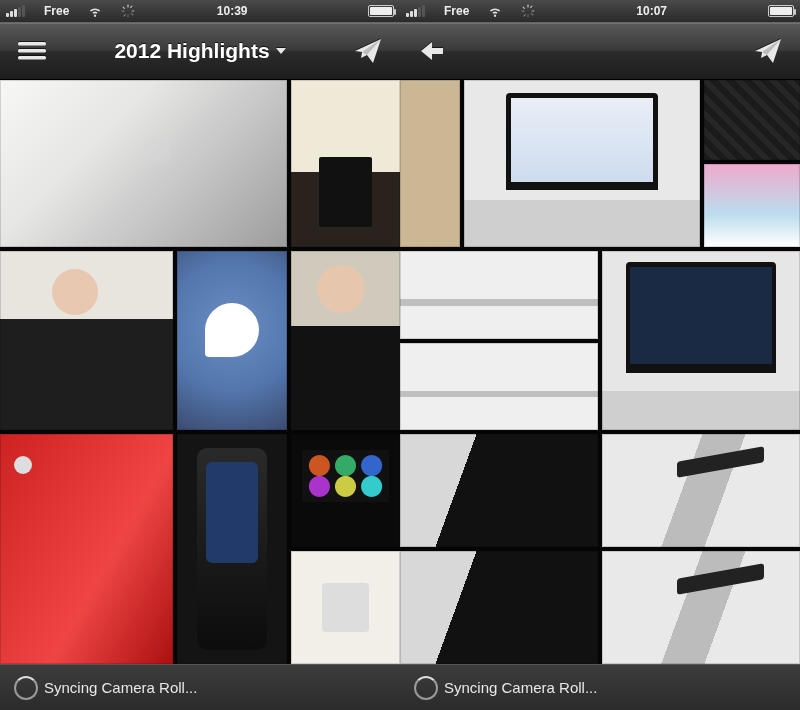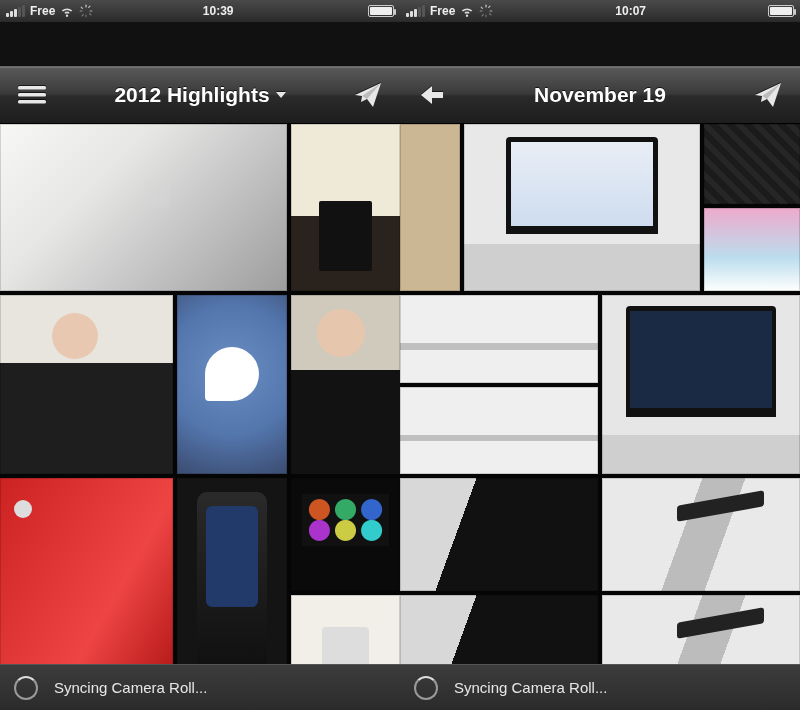--- a/index.html
+++ b/index.html
@@ -23,21 +23,21 @@
     height: 22px;
     background: linear-gradient(to bottom, #4a4a4a 0%, #2a2a2a 100%);
     display: flex;
     align-items: center;
     justify-content: space-between;
     padding: 0 6px;
     color: #eee;
     font-size: 12px;
     font-weight: 600;
   }
-  .status-left, .status-right { display: flex; align-items: center; gap: 5px; }
+  .status-left, .status-right { display: flex; align-items: center; gap: 19px; }
   .signal-bars { display: flex; align-items: flex-end; gap: 1px; height: 12px; }
   .signal-bars span {
     width: 3px; background: #ddd; border-radius: 1px;
   }
   .signal-bars span:nth-child(1){height:4px}
   .signal-bars span:nth-child(2){height:6px}
   .signal-bars span:nth-child(3){height:8px}
   .signal-bars span:nth-child(4){height:10px;background:#555}
   .signal-bars span:nth-child(5){height:12px;background:#555}
   .wifi-icon,.spinner-icon { width:14px; height:14px; }
@@ -54,21 +54,20 @@
   .nav-bar {
     height: 58px;
     background: linear-gradient(to bottom, #5a5a5a 0%, #3a3a3a 48%, #2b2b2b 52%, #1d1d1d 100%);
     border-top: 1px solid #666;
     border-bottom: 1px solid #000;
     display: flex;
     align-items: center;
     justify-content: space-between;
     padding: 0 8px;
     box-shadow: inset 0 1px 0 rgba(255,255,255,0.15);
-    margin-top: 44px;
   }
   .nav-left, .nav-right {
     width: 48px; display:flex; align-items:center; justify-content:center;
   }
   .nav-title {
     flex: 1;
     text-align: center;
     color: #fff;
     font-size: 21px;
     font-weight: 700;
@@ -141,21 +140,21 @@
   .ph-laptop2::before{content:"";position:absolute;left:12%;top:6%;right:12%;height:62%;background:#111;border-radius:4px 4px 0 0;}
   .ph-laptop2::after{content:"";position:absolute;left:14%;top:9%;right:14%;height:54%;background:#1a2a44;}
   .ph-keyb { background: linear-gradient(110deg,#d8d8d8 0 32%, #111 32% 100%);}
   .ph-halfopen { background: linear-gradient(110deg,#e9e9e9 0 42%, #bcbcbc 42% 60%, #e9e9e9 60% 100%);}
   .ph-halfopen::before{content:"";position:absolute;left:38%;top:18%;width:44%;height:14%;background:#222;border-radius:3px;transform:skewY(-10deg);}
   
   .sync-bar {
     height: 46px;
     background: linear-gradient(to bottom,#3c3c3c 0%, #2b2b2b 100%);
     border-top:1px solid #555;
-    display:flex; align-items:center; gap:16px;
+    display:flex; align-items:center; gap:6px;
     padding: 0 14px;
     color:#e8e8e8;
     font-size:15px;
   }
   .sync-spinner {
     width:24px;height:24px;border:2px solid #999;border-top-color:#ddd;border-radius:50%;
   }
 </style>
 </head>
 <body>
@@ -281,23 +280,20 @@
   </div>
 
   <div class="nav-bar">
     <div class="nav-left">
       <div class="nav-icon-btn">
         <svg class="back-icon" width="28" height="24" viewBox="0 0 28 24">
           <path fill="#e8e8e8" d="M14 3 L3 12 L14 21 L14 15 L25 15 L25 9 L14 9 Z"></path>
         </svg>
       </div>
     </div>
-    <div class="nav-title">
-      <span>November 19</span>
-    </div>
     <div class="nav-right">
       <div class="nav-icon-btn">
         <svg class="send-icon" width="30" height="30" viewBox="0 0 30 30">
           <path fill="#e8e8e8" d="M2 15 L28 3 L20 27 L14 19 L8 22 L9 16 Z"></path>
           <path fill="#bcbcbc" d="M14 19 L28 3 L9 16 Z"></path>
         </svg>
       </div>
     </div>
   </div>
 

